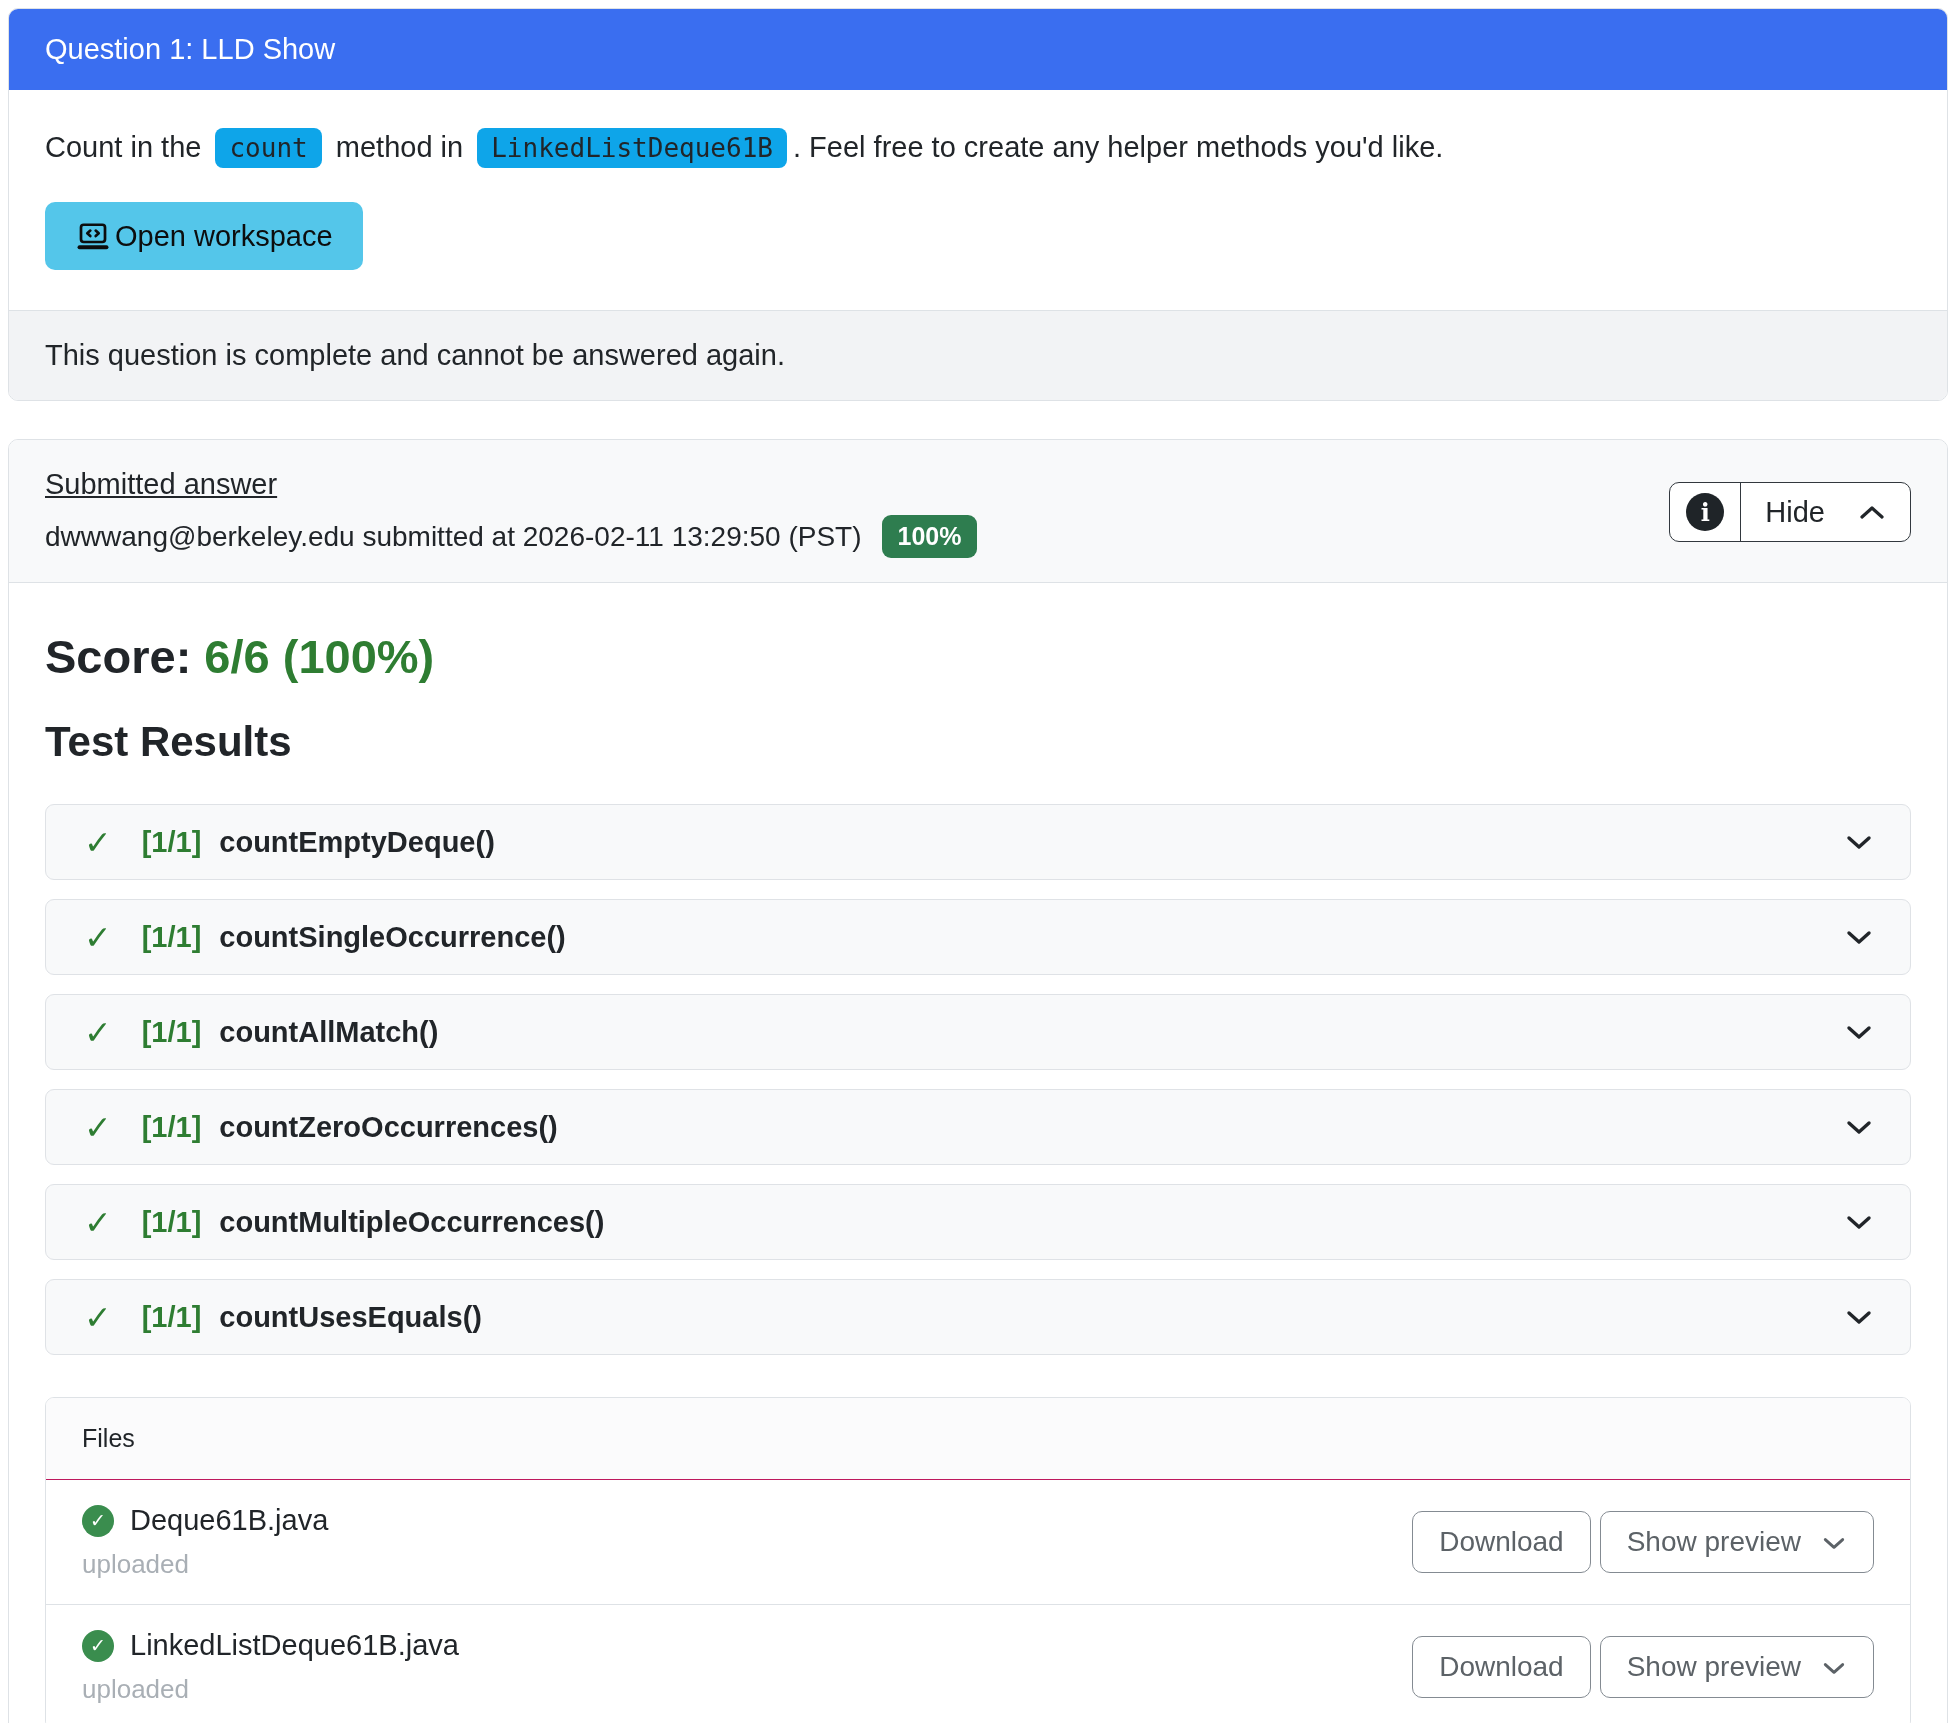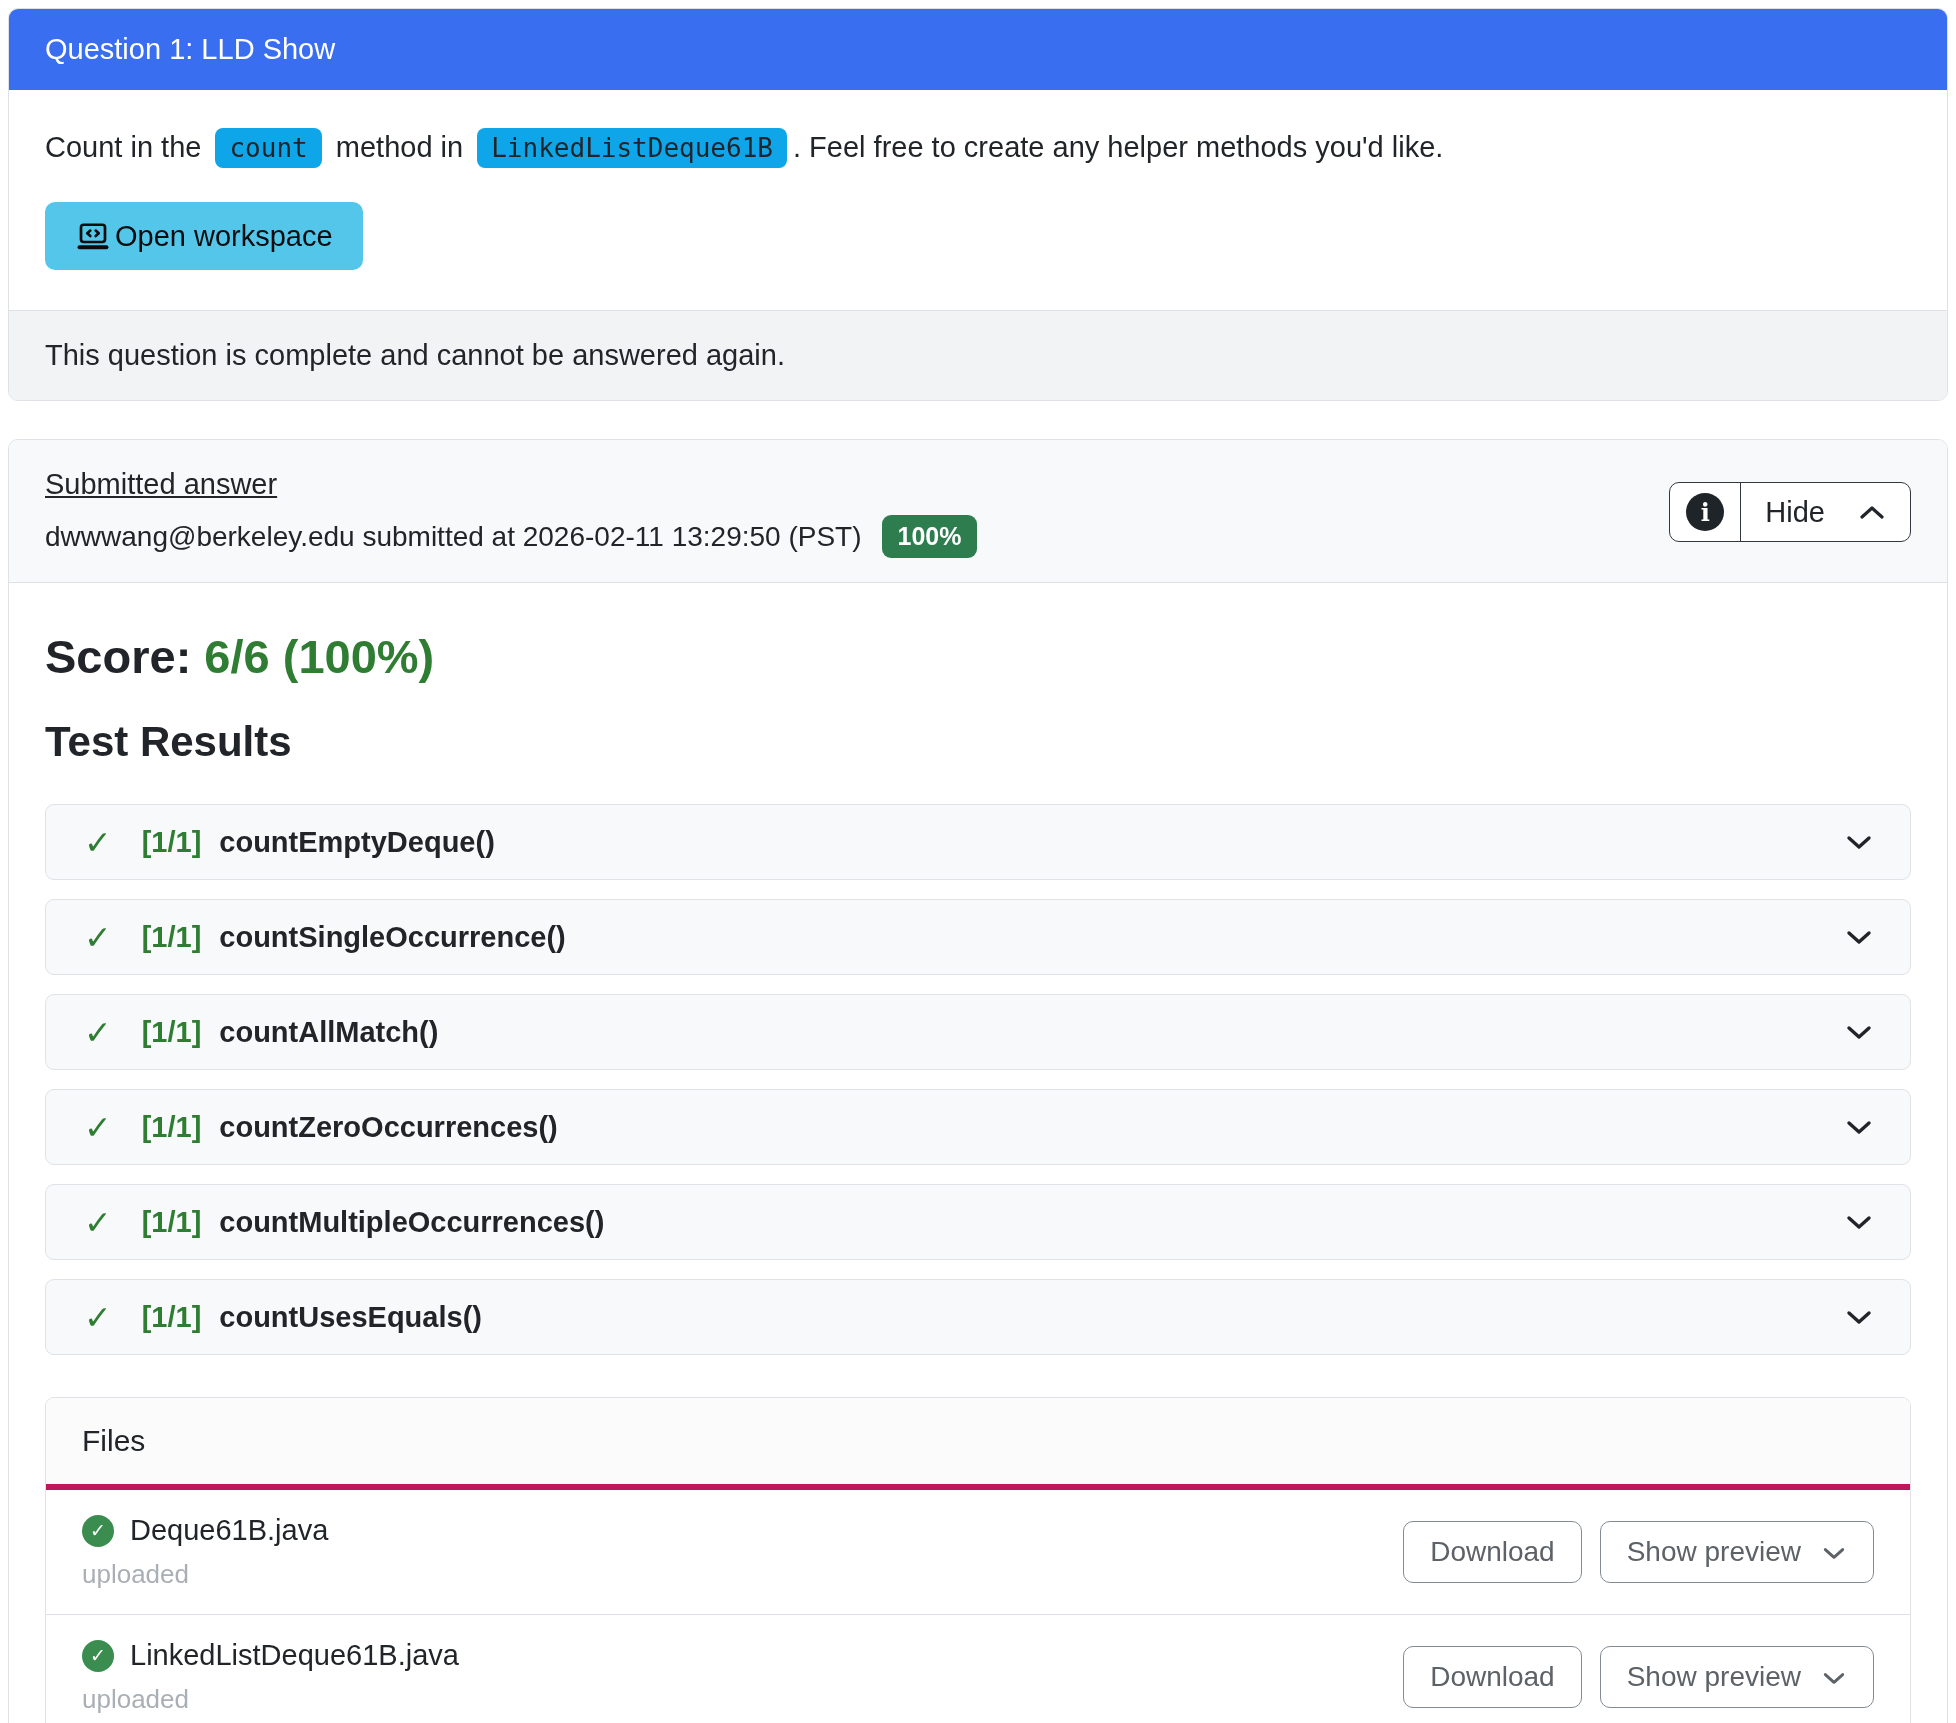--- a/index.html
+++ b/index.html
@@ -129,44 +129,44 @@
   }
   .test-check { color: #2e7d32; font-size: 33px; margin-right: 30px; line-height: 1; }
   .test-points { color: #2e7d32; font-weight: 700; font-size: 29px; margin-right: 18px; }
   .test-name { font-weight: 700; font-size: 29px; color: #212529; }
   .test-chevron { margin-left: auto; display: flex; align-items: center; color: #212529; }
 
   
   .files-card { margin-top: 42px; border: 1px solid #dee2e6; border-radius: 9px; overflow: hidden; }
   .files-header {
     padding: 26px 36px;
-    font-size: 30px;
+    font-size: 25px;
     background: #fbfbfc;
-    border-bottom: 6px solid #be185d;
+    border-bottom: 1px solid #be185d;
   }
   .file-row {
     display: flex;
     justify-content: space-between;
     align-items: center;
     padding: 24px 36px;
     background: #fff;
   }
   .file-row + .file-row { border-top: 1px solid #dee2e6; }
   .file-left { display: flex; flex-direction: column; }
   .file-name-line { display: flex; align-items: center; gap: 16px; font-size: 29px; }
   .file-check {
     width: 32px; height: 32px;
     background: #3a8d4e;
     border-radius: 50%;
     color: #fff;
     font-size: 19px;
     display: flex; align-items: center; justify-content: center;
   }
   .file-status { font-size: 26px; color: #a9afb5; margin-top: 12px; }
-  .file-actions { display: flex; gap: 18px; margin-left: 31px; }
+  .file-actions { display: flex; gap: 9px; margin-left: 31px; }
   .file-btn {
     background: #fff;
     border: 1px solid #848b92;
     border-radius: 10px;
     color: #5c6267;
     font-size: 28px;
     padding: 14px 26px;
     font-family: "Liberation Sans", sans-serif;
     display: inline-flex;
     align-items: center;

